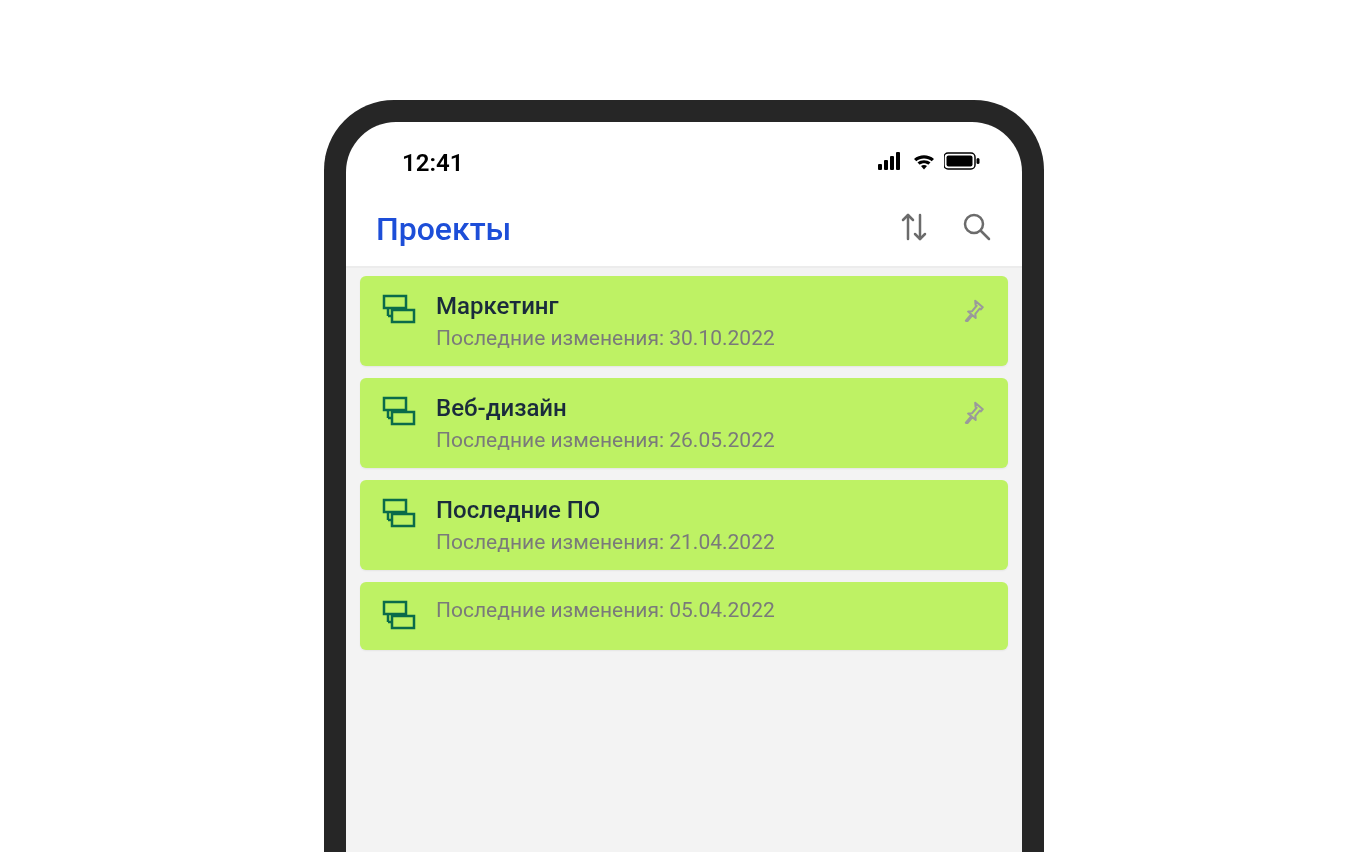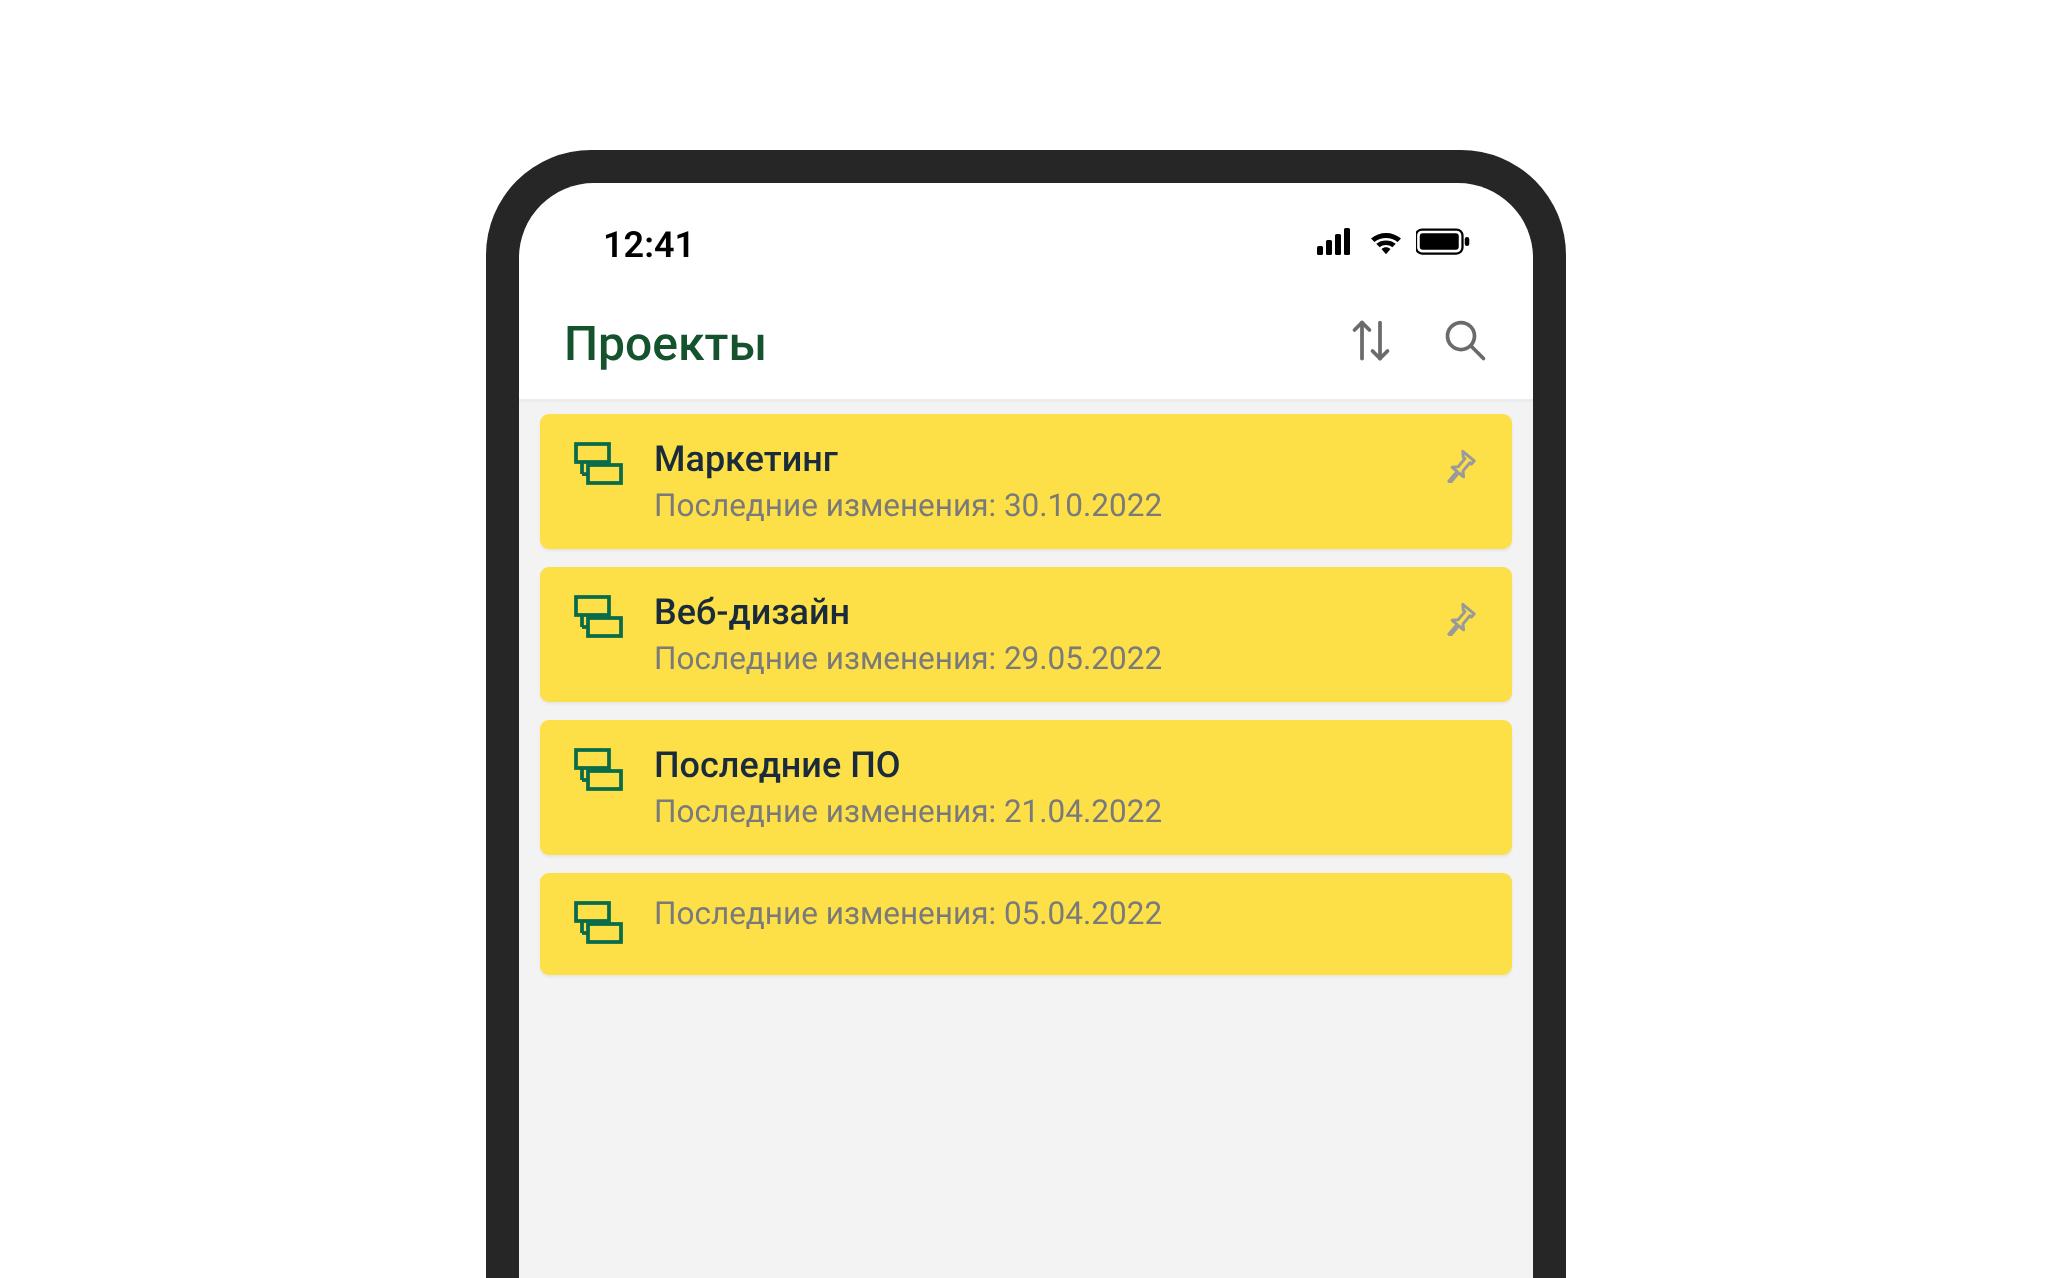--- a/index.html
+++ b/index.html
@@ -50,41 +50,41 @@
     .app-header {
       display: flex;
       justify-content: space-between;
       align-items: center;
       padding: 18px 30px 18px 30px;
       border-bottom: 2px solid #ececec;
     }
     .page-title {
       font-size: 32px;
       font-weight: 500;
-      color: #14532d;
+      color: #1d4ed8;
     }
     .header-actions {
       display: flex;
       gap: 34px;
       align-items: center;
     }
     .header-icon {
       color: #6b6b6b;
       cursor: pointer;
     }
     .projects-list {
       background: #f3f3f3;
       flex: 1;
       padding: 8px 14px;
       display: flex;
       flex-direction: column;
       gap: 12px;
     }
     .project-card {
-      background: #fde047;
+      background: #bef264;
       border-radius: 6px;
       padding: 16px 22px 16px 22px;
       display: flex;
       align-items: flex-start;
       gap: 20px;
       box-shadow: 0 1px 2px rgba(0,0,0,0.06);
       cursor: pointer;
     }
     .project-icon {
       flex-shrink: 0;
@@ -192,21 +192,21 @@
         <span class="project-icon">
           <svg width="34" height="30" viewBox="0 0 34 30" fill="none" stroke="#0a6b4a" stroke-width="2.5">
             <rect x="2" y="2" width="22" height="12"></rect>
             <rect x="10" y="16" width="22" height="12"></rect>
             <line x1="6" y1="14" x2="6" y2="22"></line>
             <line x1="6" y1="22" x2="10" y2="22"></line>
           </svg>
         </span>
         <div class="project-info">
           <span class="project-title">Веб-дизайн</span>
-          <span class="project-subtitle">Последние изменения: 29.05.2022</span>
+          <span class="project-subtitle">Последние изменения: 26.05.2022</span>
         </div>
         <span class="pin-icon">
           <svg width="24" height="24" viewBox="0 0 24 24" fill="none" stroke="#9a9a9a" stroke-width="2" stroke-linejoin="round">
             <path d="M14 3 L21 10 L19 12 L18 11 L13 16 L13 20 L10 17 L4 23 L3 22 L9 16 L6 13 L10 13 L15 8 L14 7 Z" transform="rotate(-5 12 12)"></path>
           </svg>
         </span>
       </div>
 
       <div class="project-card">
         <span class="project-icon">

